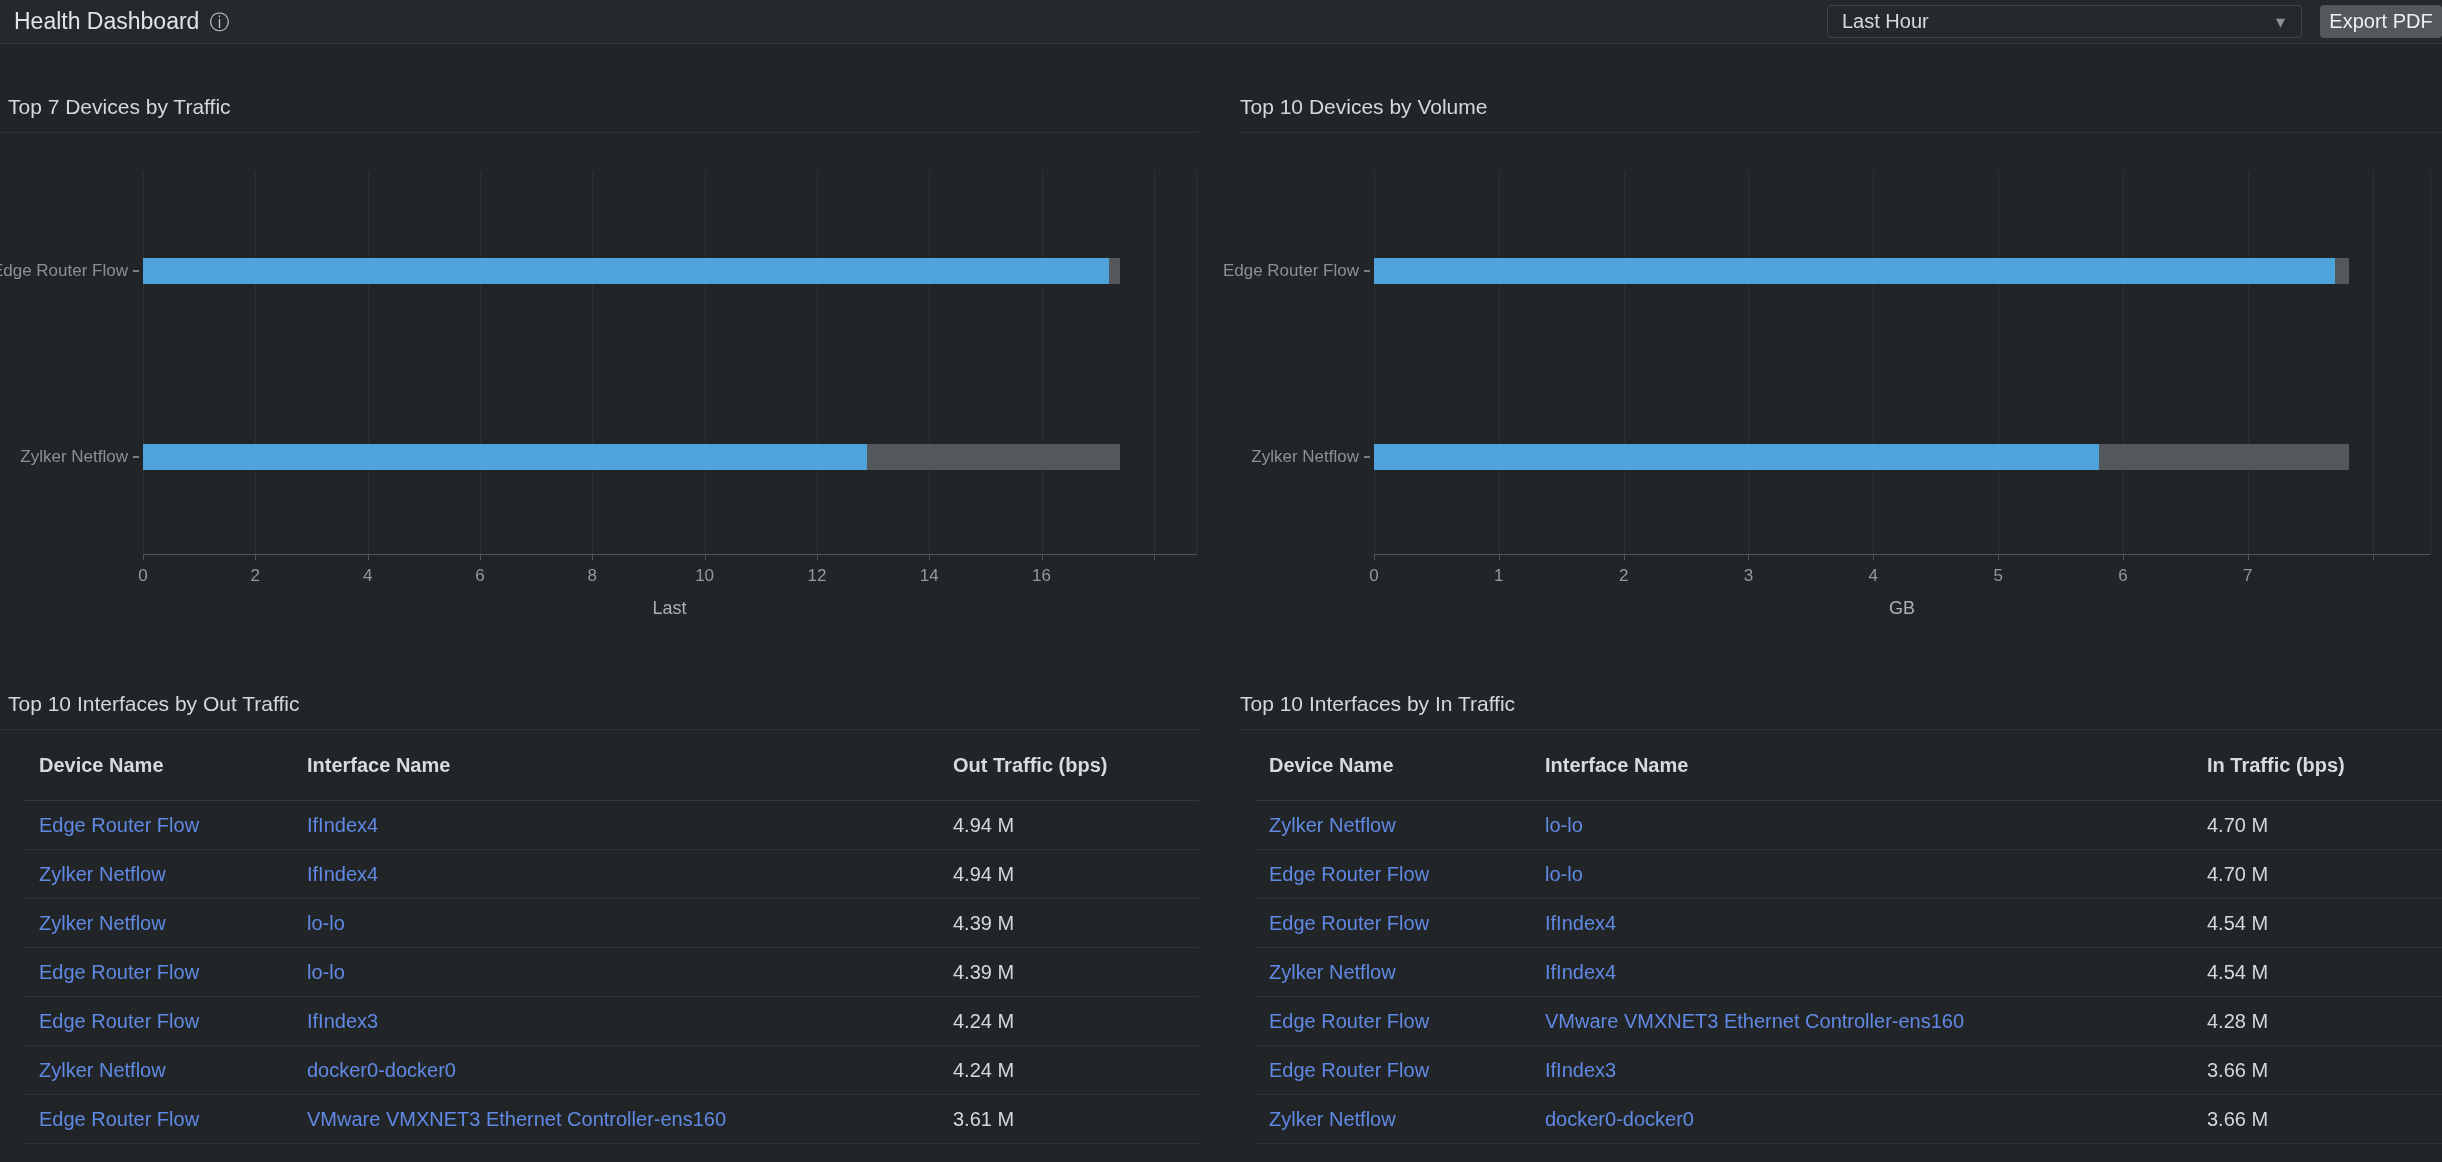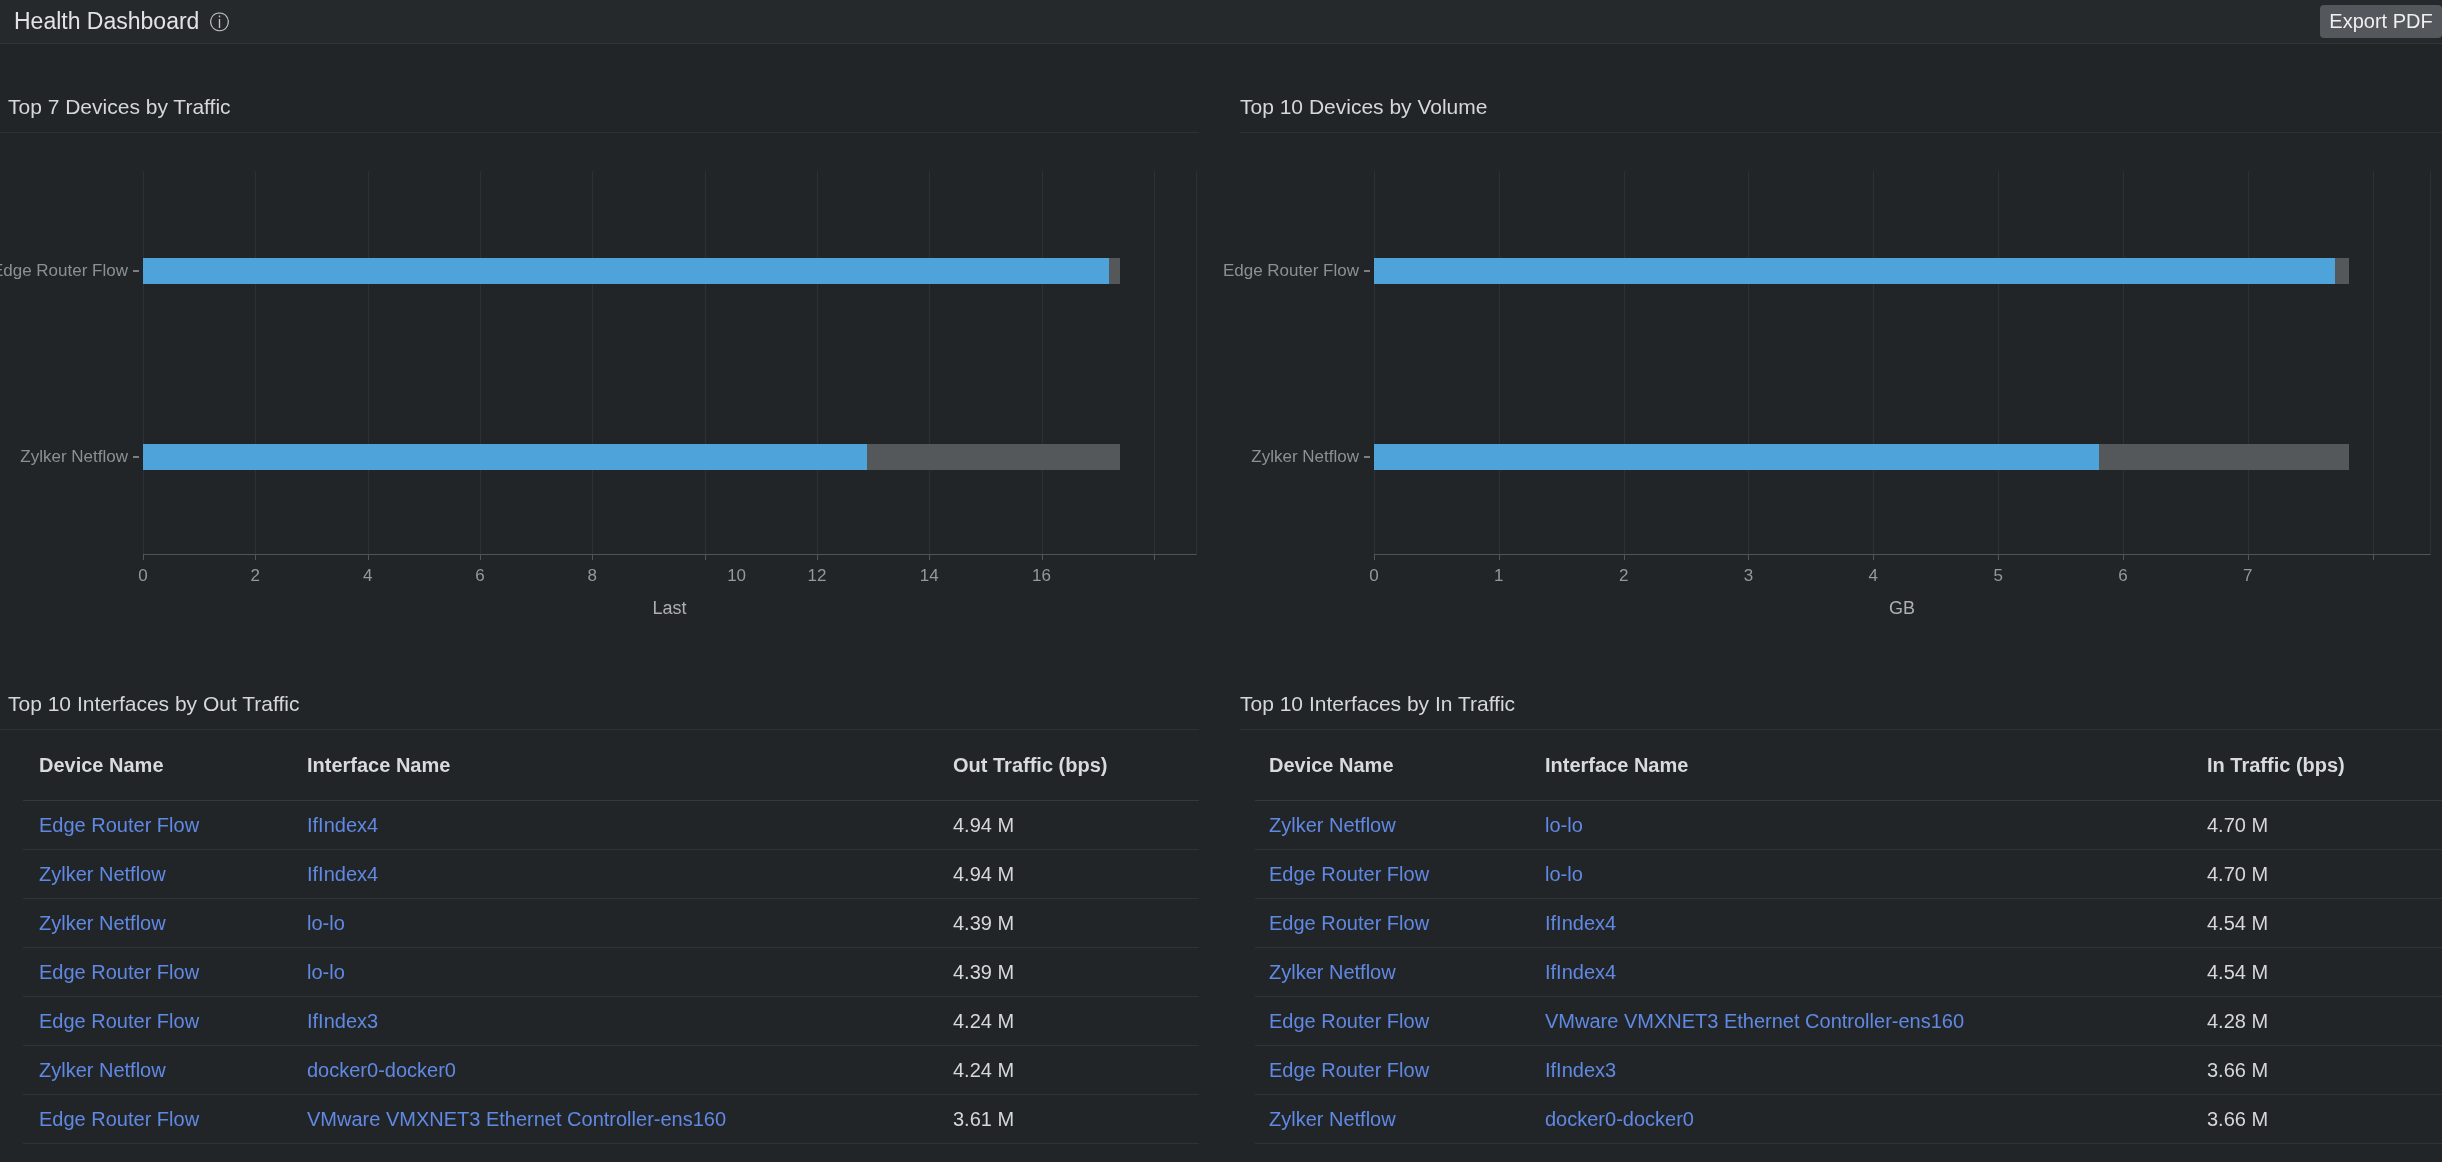--- a/index.html
+++ b/index.html
@@ -61,20 +61,24 @@
 </style>
 </head>
 <body>
 
 <div id="app">
 
   <div id="app-header">
     <div class="app-title">
       <span>Health Dashboard</span>
       <span class="info-icon">ⓘ</span>
+    </div>
+    <div class="time-select">
+      <span>Last Hour</span>
+      <span class="caret">▾</span>
     </div>
     <div class="export-btn">
       <span>Export PDF</span>
     </div>
   </div>
 
   <div class="panel-title" id="ct0">Top 7 Devices by Traffic</div>
   <div class="panel-title" id="ct1">Top 10 Devices by Volume</div>
   <div class="sep" id="sep0"></div>
   <div class="sep" id="sep1"></div>
@@ -98,21 +102,21 @@
       <div class="tickmark" style="left: 74.6667%;"></div>
       <div class="gridline" style="left: 85.3333%;"></div>
       <div class="tickmark" style="left: 85.3333%;"></div>
       <div class="gridline" style="left: 96%;"></div>
       <div class="tickmark" style="left: 96%;"></div>
       <span class="ticklabel" style="left: 0%;">0</span>
       <span class="ticklabel" style="left: 10.6667%;">2</span>
       <span class="ticklabel" style="left: 21.3333%;">4</span>
       <span class="ticklabel" style="left: 32%;">6</span>
       <span class="ticklabel" style="left: 42.6667%;">8</span>
-      <span class="ticklabel" style="left: 53.3333%; margin-left: 32px;">10</span>
+      <span class="ticklabel" style="left: 53.3333%;">10</span>
       <span class="ticklabel" style="left: 64%;">12</span>
       <span class="ticklabel" style="left: 74.6667%;">14</span>
       <span class="ticklabel" style="left: 85.3333%;">16</span>
       <span class="xlabel">Last</span>
       <div class="cat-label" style="top: 100px;">Edge Router Flow</div>
       <div class="bar-track" style="top: 87px; height: 26px;">
         <div class="seg" style="left: 0px; width: 91.7333%; background: rgb(78, 163, 219);"></div>
         <div class="seg" style="left: 91.7333%; width: 1.06667%; background: rgb(85, 88, 91);"></div>
       </div>
       <div class="cat-label" style="top: 286px;">Zylker Netflow</div>

